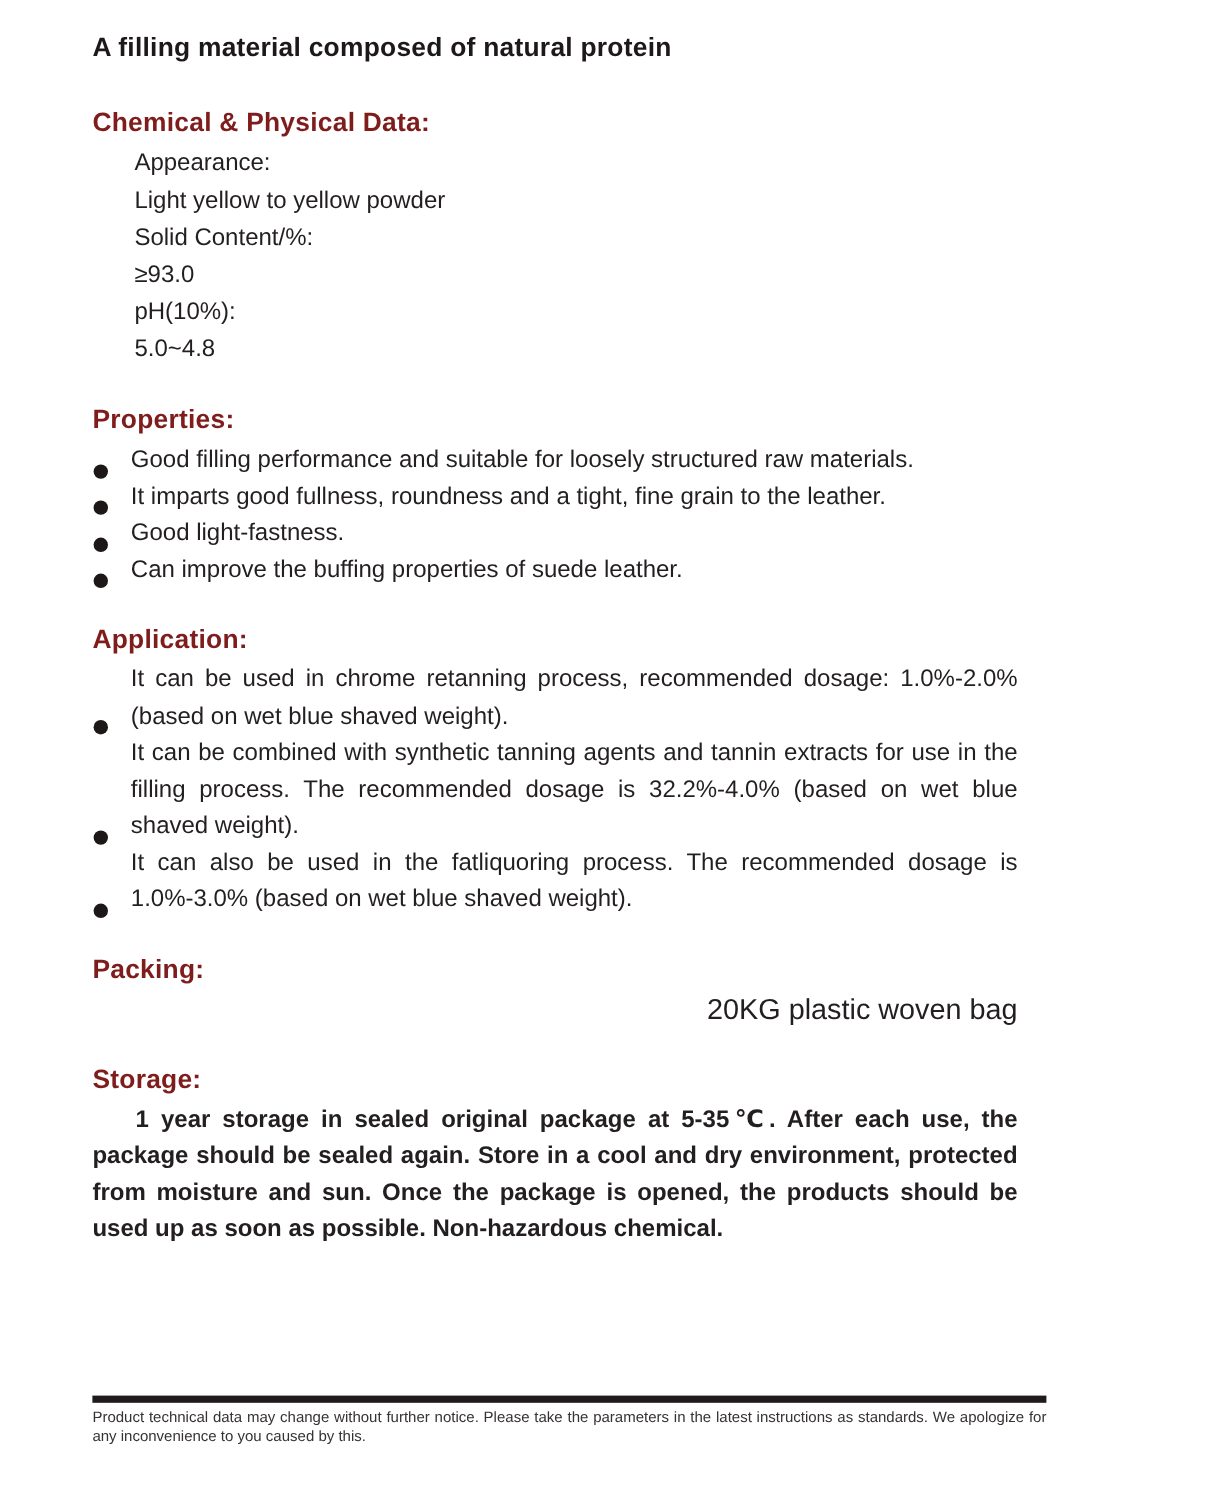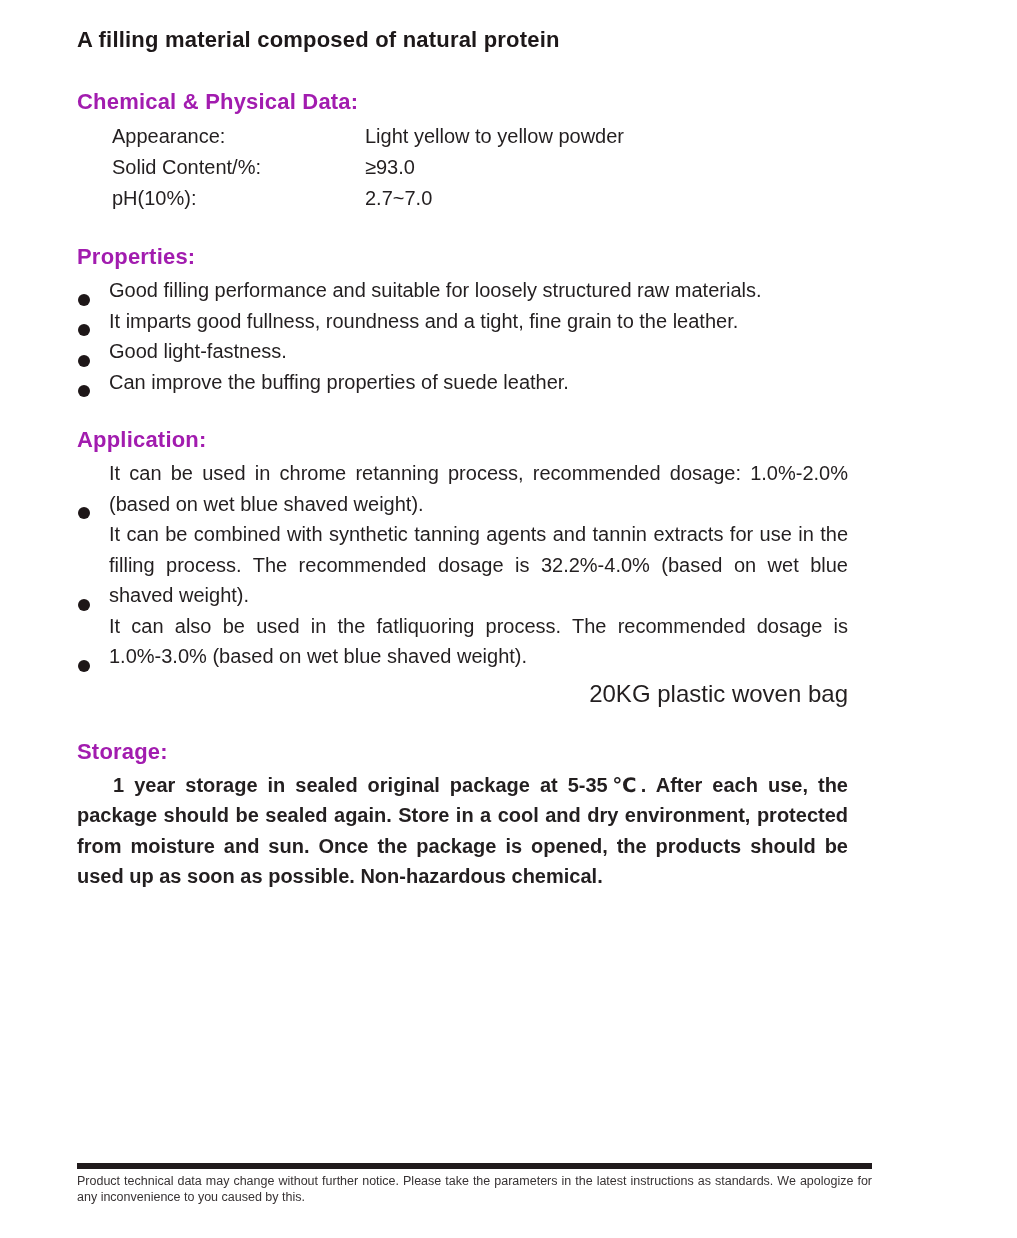--- a/index.html
+++ b/index.html
@@ -29,33 +29,34 @@
     line-height: 24px;
     margin: 0;
     color: #1d1819;
     letter-spacing: 0.2px;
   }
   .section-heading {
     font-size: 22px;
     font-weight: bold;
     line-height: 24px;
     margin: 0;
-    color: #a21caf;
+    color: #7f1d1d;
     letter-spacing: 0.2px;
   }
   .mt-chem { margin-top: 38px; }
   .mt-sec  { margin-top: 31px; }
   .chem-table {
     margin-top: 7px;
     padding-left: 35px;
   }
   .chem-row {
     display: flex;
     line-height: 31px;
     font-size: 20px;
+    flex-direction: column;
   }
   .chem-label {
     width: 253px;
     flex: none;
   }
   .chem-value { flex: 1; }
   .bullet-list {
     margin-top: 6px;
   }
   .bullet-item {
@@ -123,21 +124,21 @@
     <div class="chem-row">
       <span class="chem-label">Appearance:</span>
       <span class="chem-value">Light yellow to yellow powder</span>
     </div>
     <div class="chem-row">
       <span class="chem-label">Solid Content/%:</span>
       <span class="chem-value">≥93.0</span>
     </div>
     <div class="chem-row">
       <span class="chem-label">pH(10%):</span>
-      <span class="chem-value">2.7~7.0</span>
+      <span class="chem-value">5.0~4.8</span>
     </div>
   </div>
 
   <h2 class="section-heading mt-sec">Properties:</h2>
   <div class="bullet-list">
     <div class="bullet-item">
       <span class="dot"></span>
       <span class="text">Good filling performance and suitable for loosely structured raw materials.</span>
     </div>
     <div class="bullet-item">
@@ -163,20 +164,21 @@
     <div class="bullet-item">
       <span class="dot"></span>
       <span class="text">It can be combined with synthetic tanning agents and tannin extracts for use in the filling process. The recommended dosage is 32.2%-4.0% (based on wet blue shaved weight).</span>
     </div>
     <div class="bullet-item">
       <span class="dot"></span>
       <span class="text">It can also be used in the fatliquoring process. The recommended dosage is 1.0%-3.0% (based on wet blue shaved weight).</span>
     </div>
   </div>
 
+  <h2 class="section-heading mt-sec">Packing:</h2>
   <p class="plain-body">20KG plastic woven bag</p>
 
   <h2 class="section-heading mt-sec">Storage:</h2>
   <p class="para">1 year storage in sealed original package at 5-35℃. After each use, the package should be sealed again. Store in a cool and dry environment, protected from moisture and sun. Once the package is opened, the products should be used up as soon as possible. Non-hazardous chemical.</p>
 
   <div class="footer">
     <div class="footer-rule"></div>
     <p class="footer-note">Product technical data may change without further notice. Please take the parameters in the latest instructions as standards. We apologize for any inconvenience to you caused by this.</p>
   </div>
 

